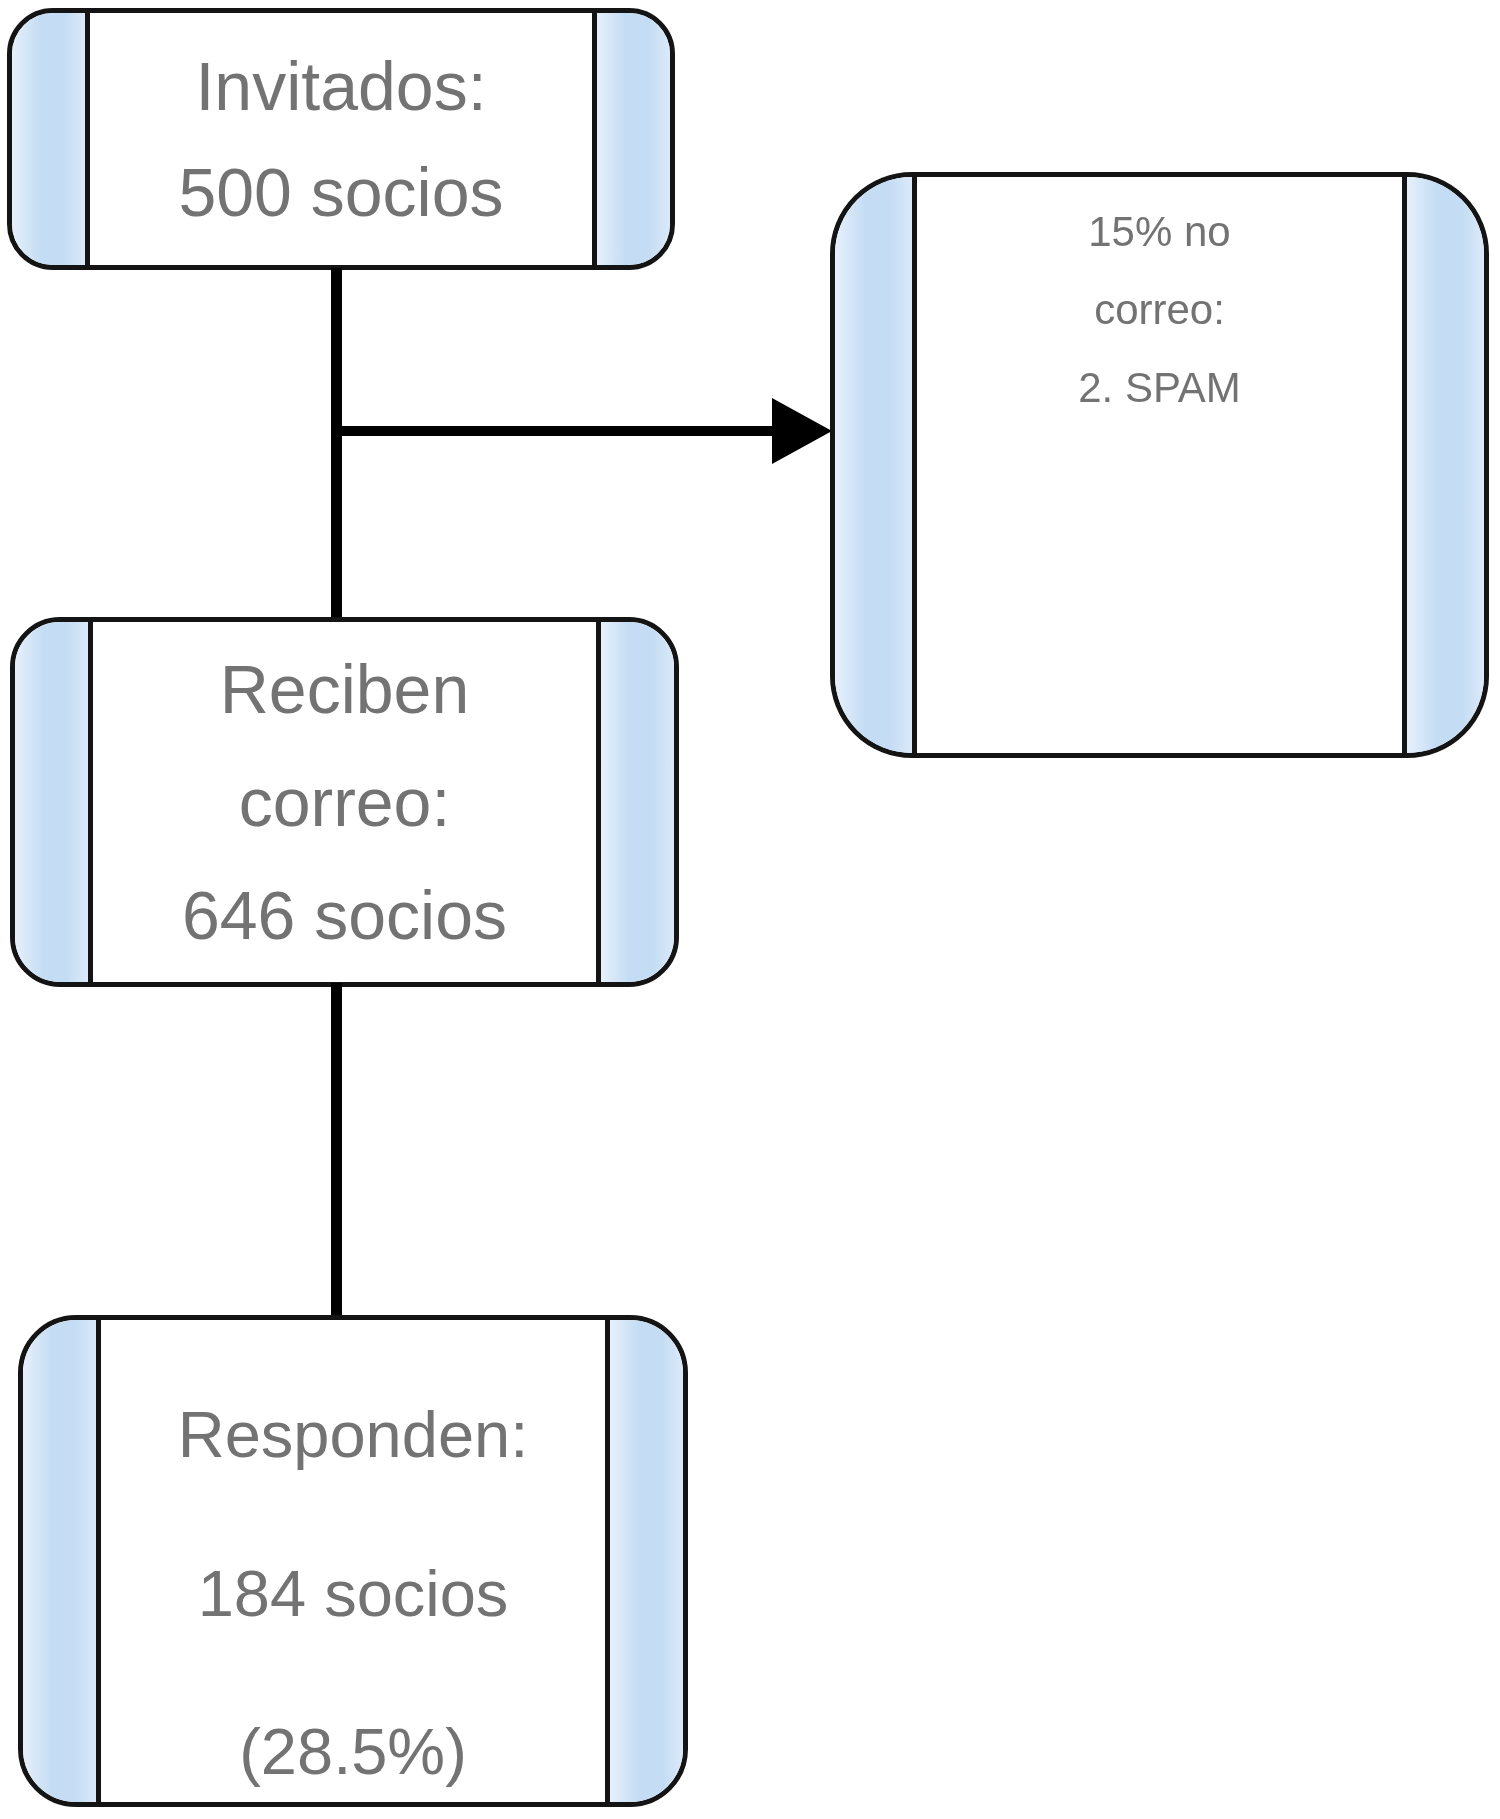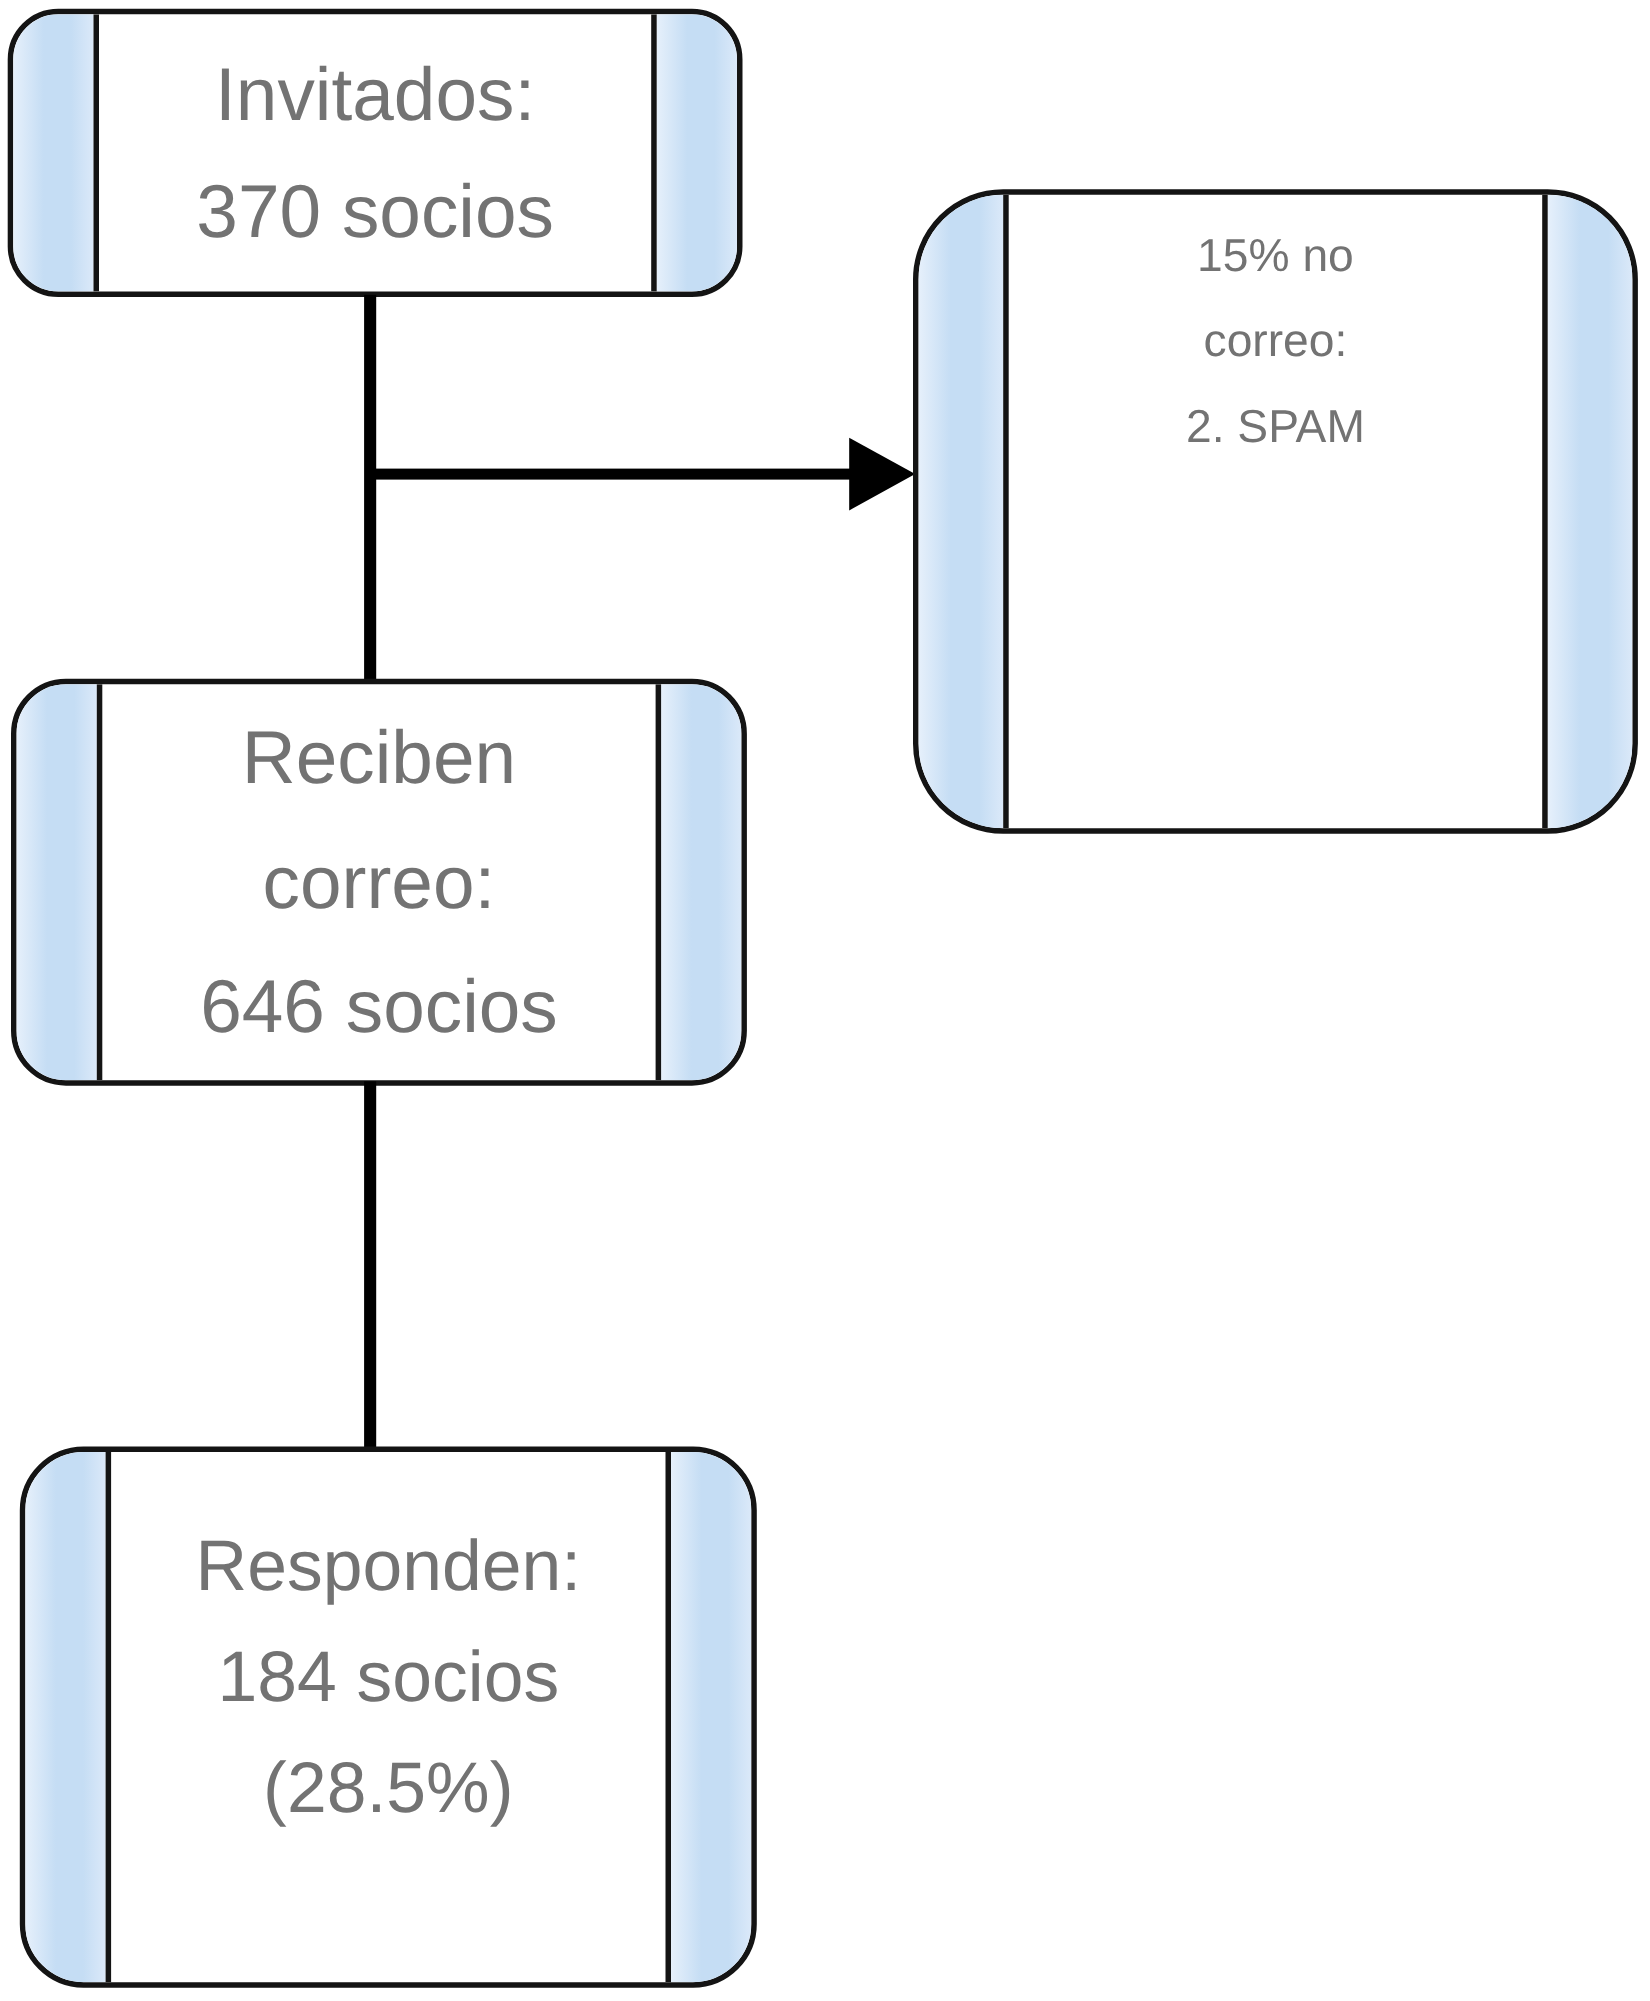--- a/index.html
+++ b/index.html
@@ -49,21 +49,21 @@
   }
   .line { white-space: nowrap; }
 
   #node-invitados { left: 7px; top: 8px; width: 668px; height: 262px; border-radius: 46px; }
   #node-invitados .line { font-size: 68px; line-height: 106px; }
 
   #node-reciben { left: 10px; top: 617px; width: 669px; height: 370px; border-radius: 50px; }
   #node-reciben .line { font-size: 68px; line-height: 113px; }
 
   #node-responden { left: 18px; top: 1315px; width: 670px; height: 492px; border-radius: 58px; }
-  #node-responden .node-text { justify-content: flex-start; padding-top: 52px; }
+  #node-responden .node-text { justify-content: space-between; padding-top: 52px; margin-top: 12px; }
   #node-responden .line { font-size: 65px; line-height: 101px; }
 
   #node-norecibe { left: 830px; top: 172px; width: 659px; height: 586px; border-radius: 82px; }
   #node-norecibe .accent { width: 77px; }
   #node-norecibe .node-text { left: 86px; right: 86px; justify-content: flex-start; padding-top: 16px; }
   #node-norecibe .line { font-size: 42px; line-height: 78px; }
 
   
   .connector { position: absolute; background: #000000; }
   #connector-top    { left: 331px; top: 268px; width: 11px; height: 352px; }
@@ -83,21 +83,21 @@
 </head>
 <body>
 
 <div class="canvas">
 
   <div class="node" id="node-invitados">
     <div class="accent left"></div>
     <div class="accent right"></div>
     <div class="node-text">
       <div class="line">Invitados:</div>
-      <div class="line">370 socios</div>
+      <div class="line">500 socios</div>
     </div>
   </div>
 
   <div class="connector" id="connector-top"></div>
 
   <div class="connector" id="arrow-line"></div>
   <div id="arrow-head"></div>
 
   <div class="node" id="node-norecibe">
     <div class="accent left"></div>

